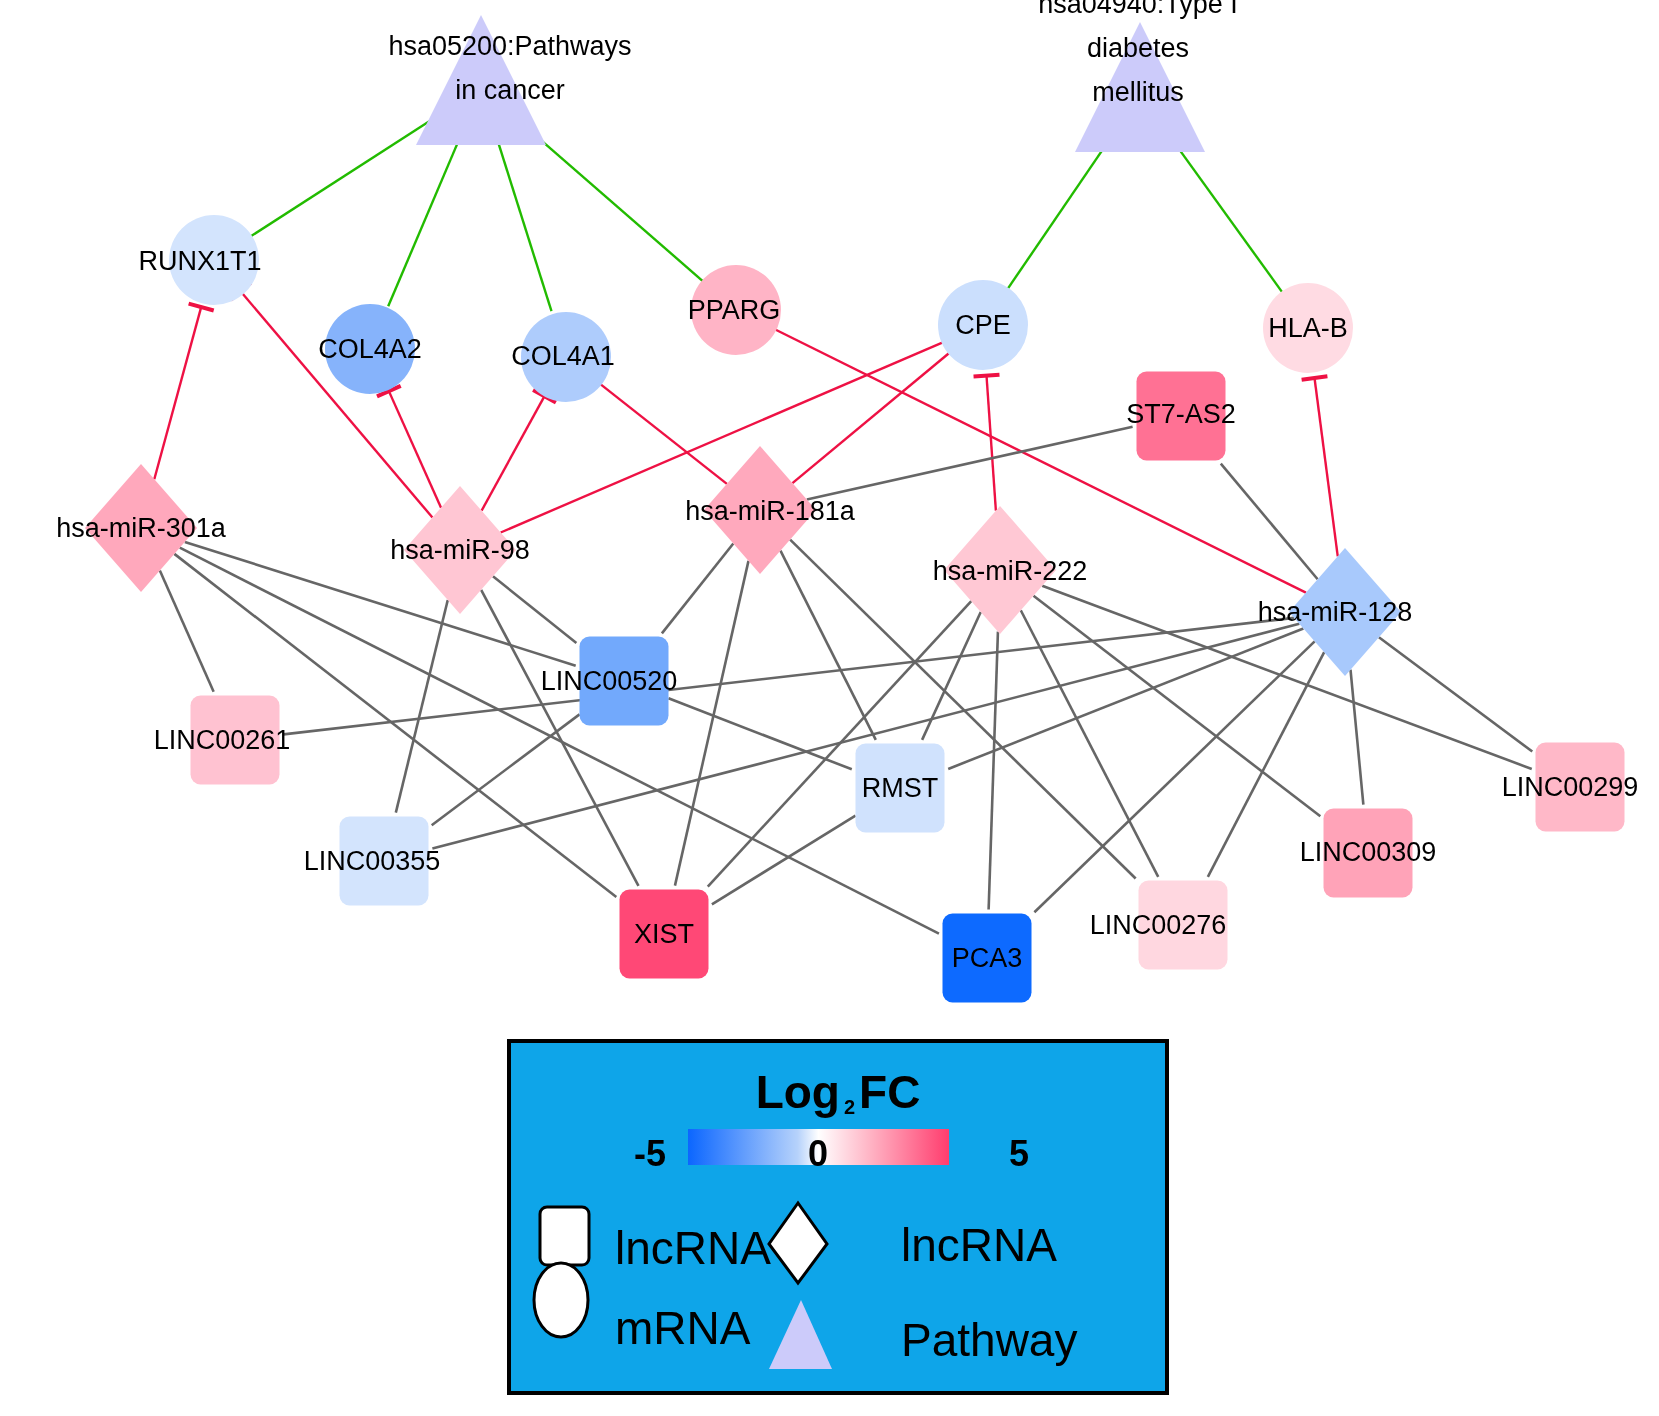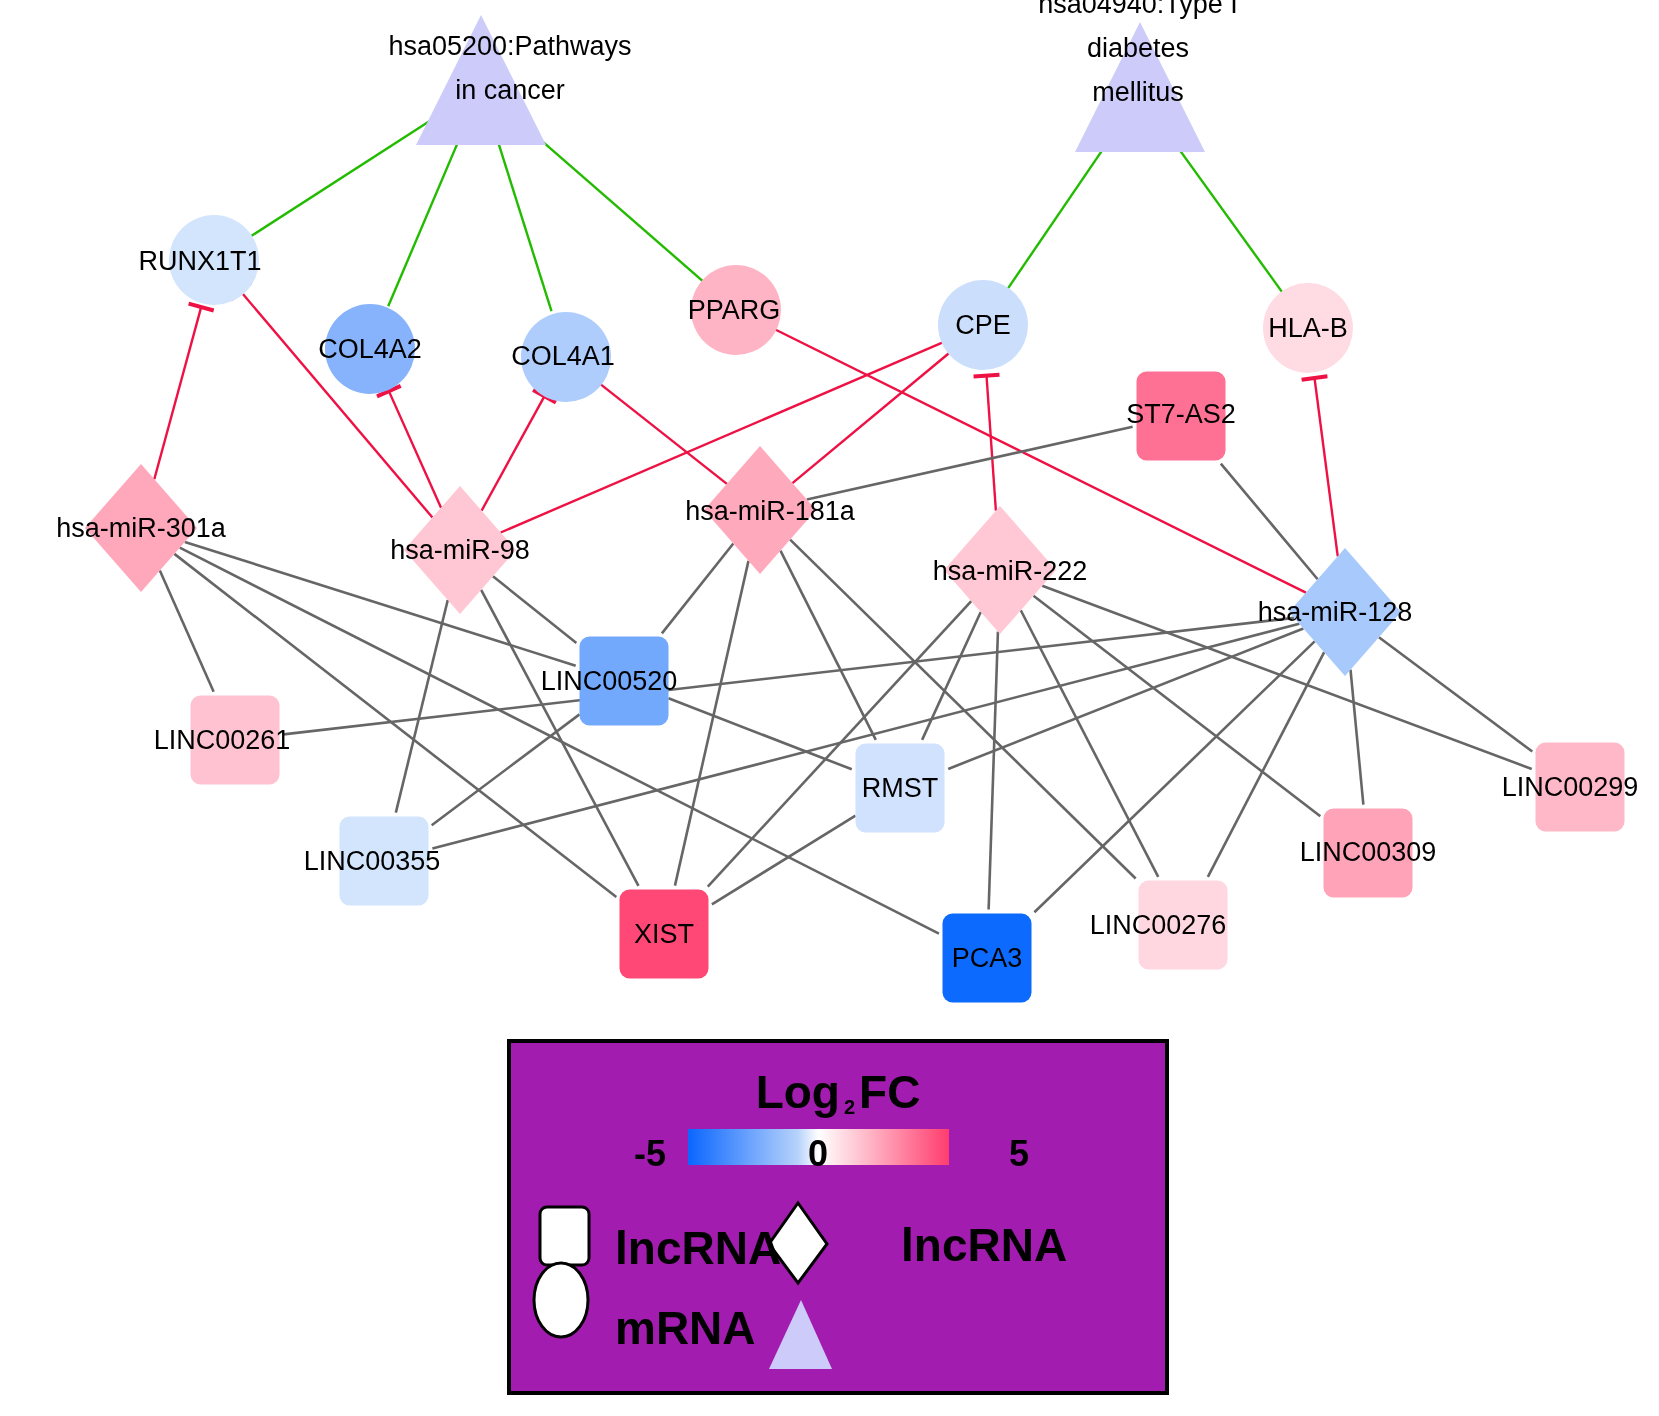--- a/index.html
+++ b/index.html
@@ -1,24 +1,24 @@
 <!DOCTYPE html>
 <html><head>
 <meta charset="utf-8">
 <style>
   html, body { margin: 0; padding: 0; background: #ffffff; }
   body { width: 1659px; height: 1416px; position: relative; overflow: hidden; font-family: "Liberation Sans", sans-serif; }
   #net { position: absolute; left: 0; top: 0; }
   .node-label { font-family: "Liberation Sans", sans-serif; font-size: 27px; fill: #000; text-anchor: middle; dominant-baseline: central; }
-  #legend { position: absolute; left: 507px; top: 1039px; width: 662px; height: 356px; border: 4px solid #000; box-sizing: border-box; background: #a21caf; }
+  #legend { position: absolute; left: 507px; top: 1039px; width: 662px; height: 356px; border: 4px solid #000; box-sizing: border-box; background: #0ea5e9; }
   .lg-title { position: absolute; left: 0; right: 0; top: 22px; text-align: center; font-weight: bold; font-size: 46px; }
   .lg-title .sub { font-size: 20px; vertical-align: baseline; position: relative; top: 6px; margin: 0 4px; }
   .lg-bar { position: absolute; left: 177px; top: 86px; width: 261px; height: 36px; background: linear-gradient(to right, #0b66ff 0%, #b6d2fb 42%, #ffffff 50%, #ffb3c4 70%, #ff3d6e 100%); }
   .lg-tick { position: absolute; font-weight: bold; font-size: 36px; top: 90px; }
-  .lg-shape-label { position: absolute; font-weight: bold; font-size: 46px; }
+  .lg-shape-label { position: absolute; font-weight: normal; font-size: 46px; }
   .lg-svg { position: absolute; left: 0; top: 0; }
 </style>
 </head>
 <body>
 
 <svg id="net" width="1659" height="1030" viewBox="0 0 1659 1030">
   <g id="edges-layer">
       <line x1="434.7633370277925" y1="117.78541584726477" x2="245.10863816968438" y2="239.95997840754416" stroke="#22bb00" stroke-width="2.4"></line>
       <line x1="459.4749465573149" y1="138.61296350036767" x2="388.1998414726384" y2="306.20577815893125" stroke="#22bb00" stroke-width="2.4"></line>
       <line x1="497.5715555287494" y1="140.4440992615716" x2="551.485104785027" y2="311.0646257314386" stroke="#22bb00" stroke-width="2.4"></line>
@@ -141,13 +141,14 @@
 
   <svg class="lg-svg" width="662" height="356">
     <rect x="29" y="164" width="49" height="58" rx="7" ry="7" fill="#fff" stroke="#000" stroke-width="3"></rect>
     <polygon points="287,160 316,201 287,240 258,201" fill="#fff" stroke="#000" stroke-width="3"></polygon>
     <ellipse cx="50" cy="257" rx="27" ry="37" fill="#fff" stroke="#000" stroke-width="3"></ellipse>
     <polygon points="290,257 321,326 258,326" fill="#cccbfa"></polygon>
   </svg>
   <span class="lg-shape-label" style="left:104px; top:178px;">lncRNA</span>
   <span class="lg-shape-label" style="left:390px; top:175px;">lncRNA</span>
   <span class="lg-shape-label" style="left:104px; top:258px;">mRNA</span>
+  <span class="lg-shape-label" style="left:390px; top:270px;">Pathway</span>
 </div>
 
 </body></html>

